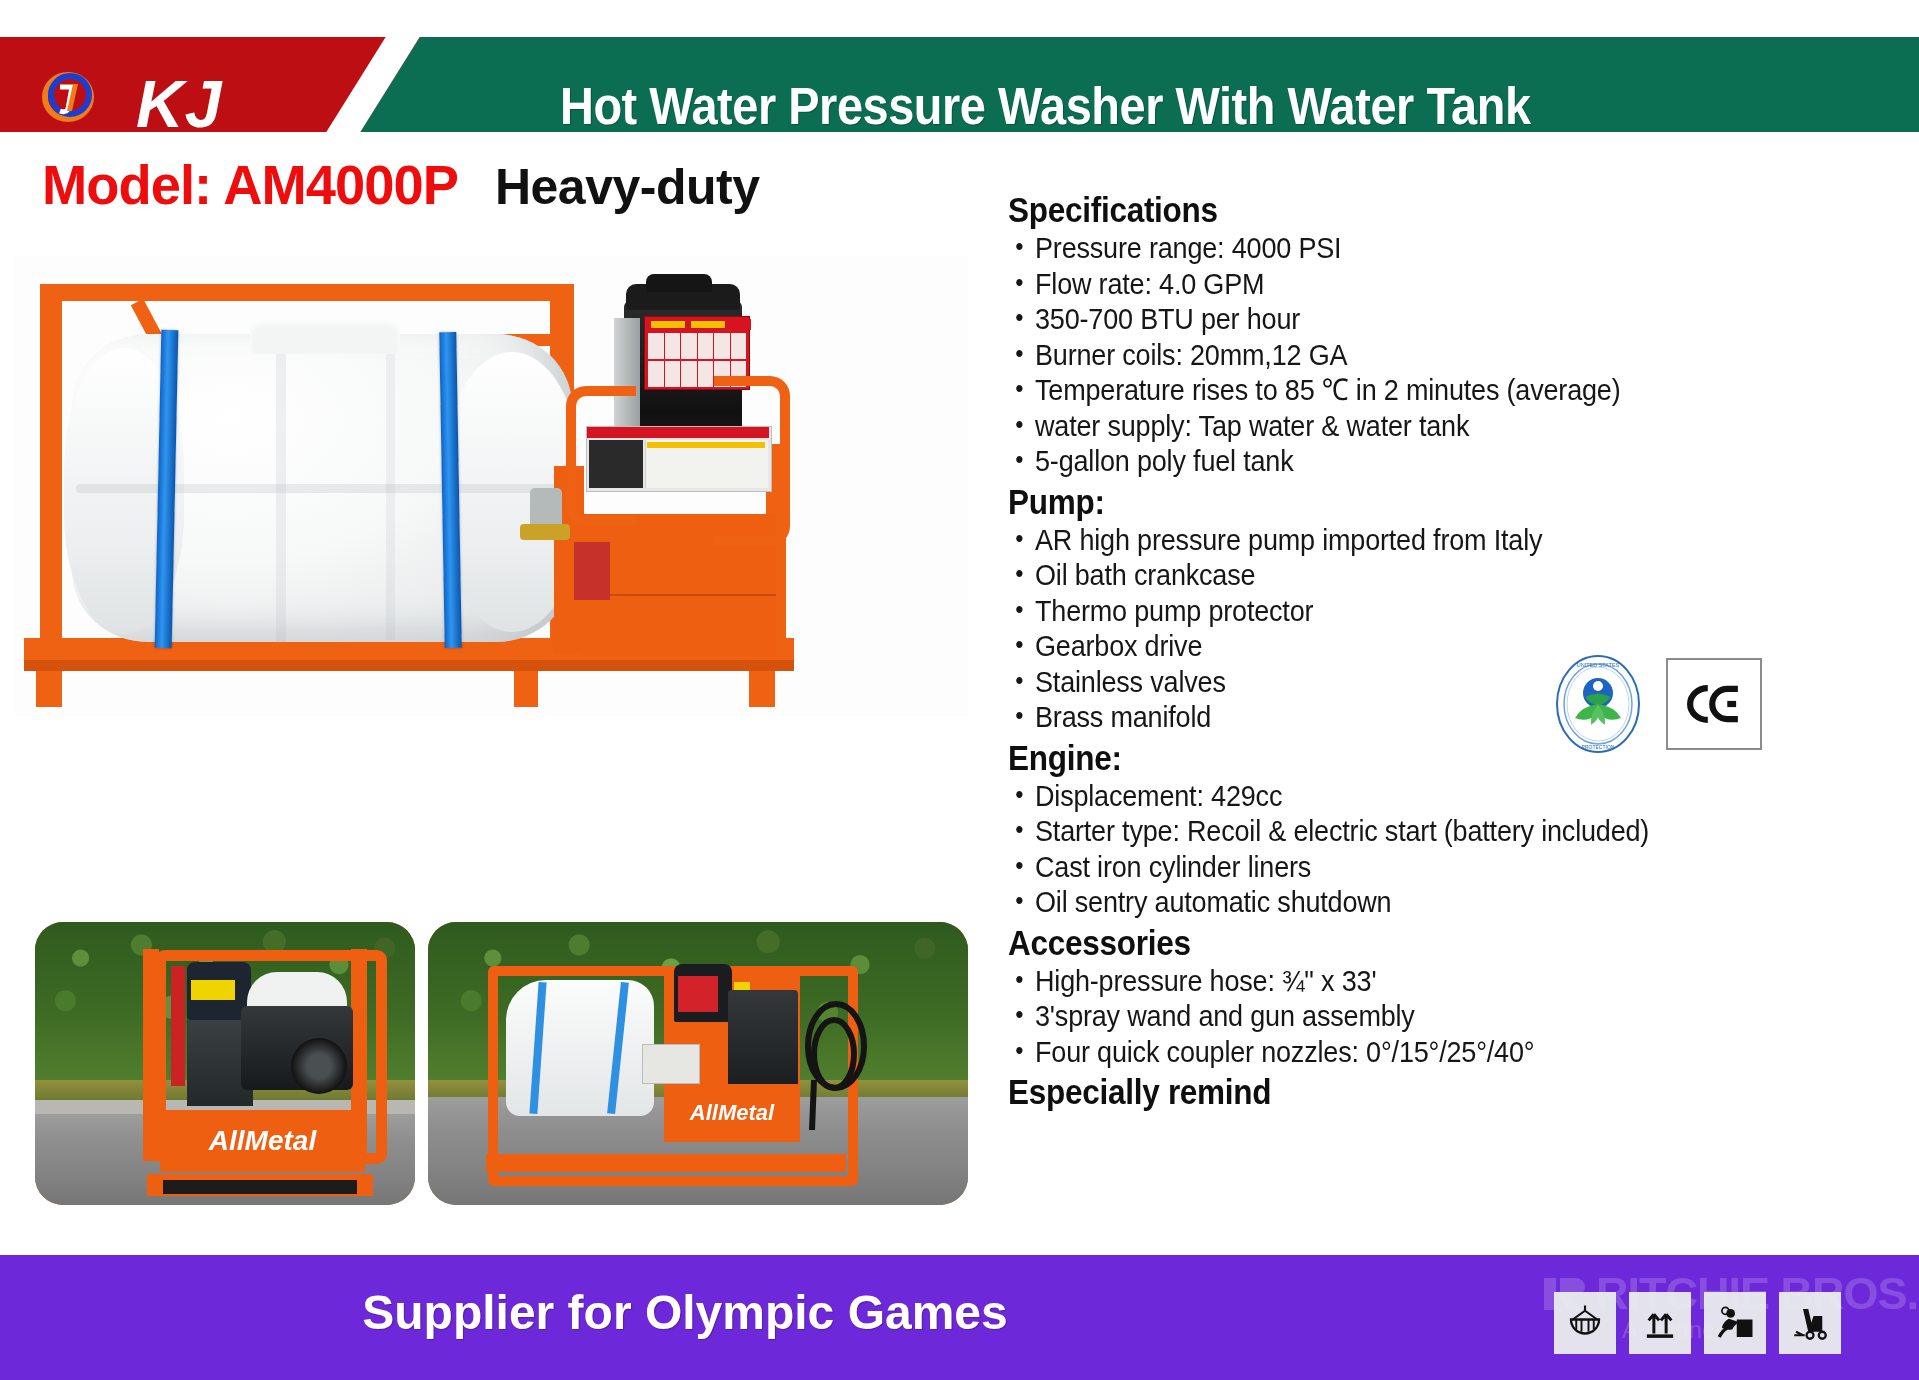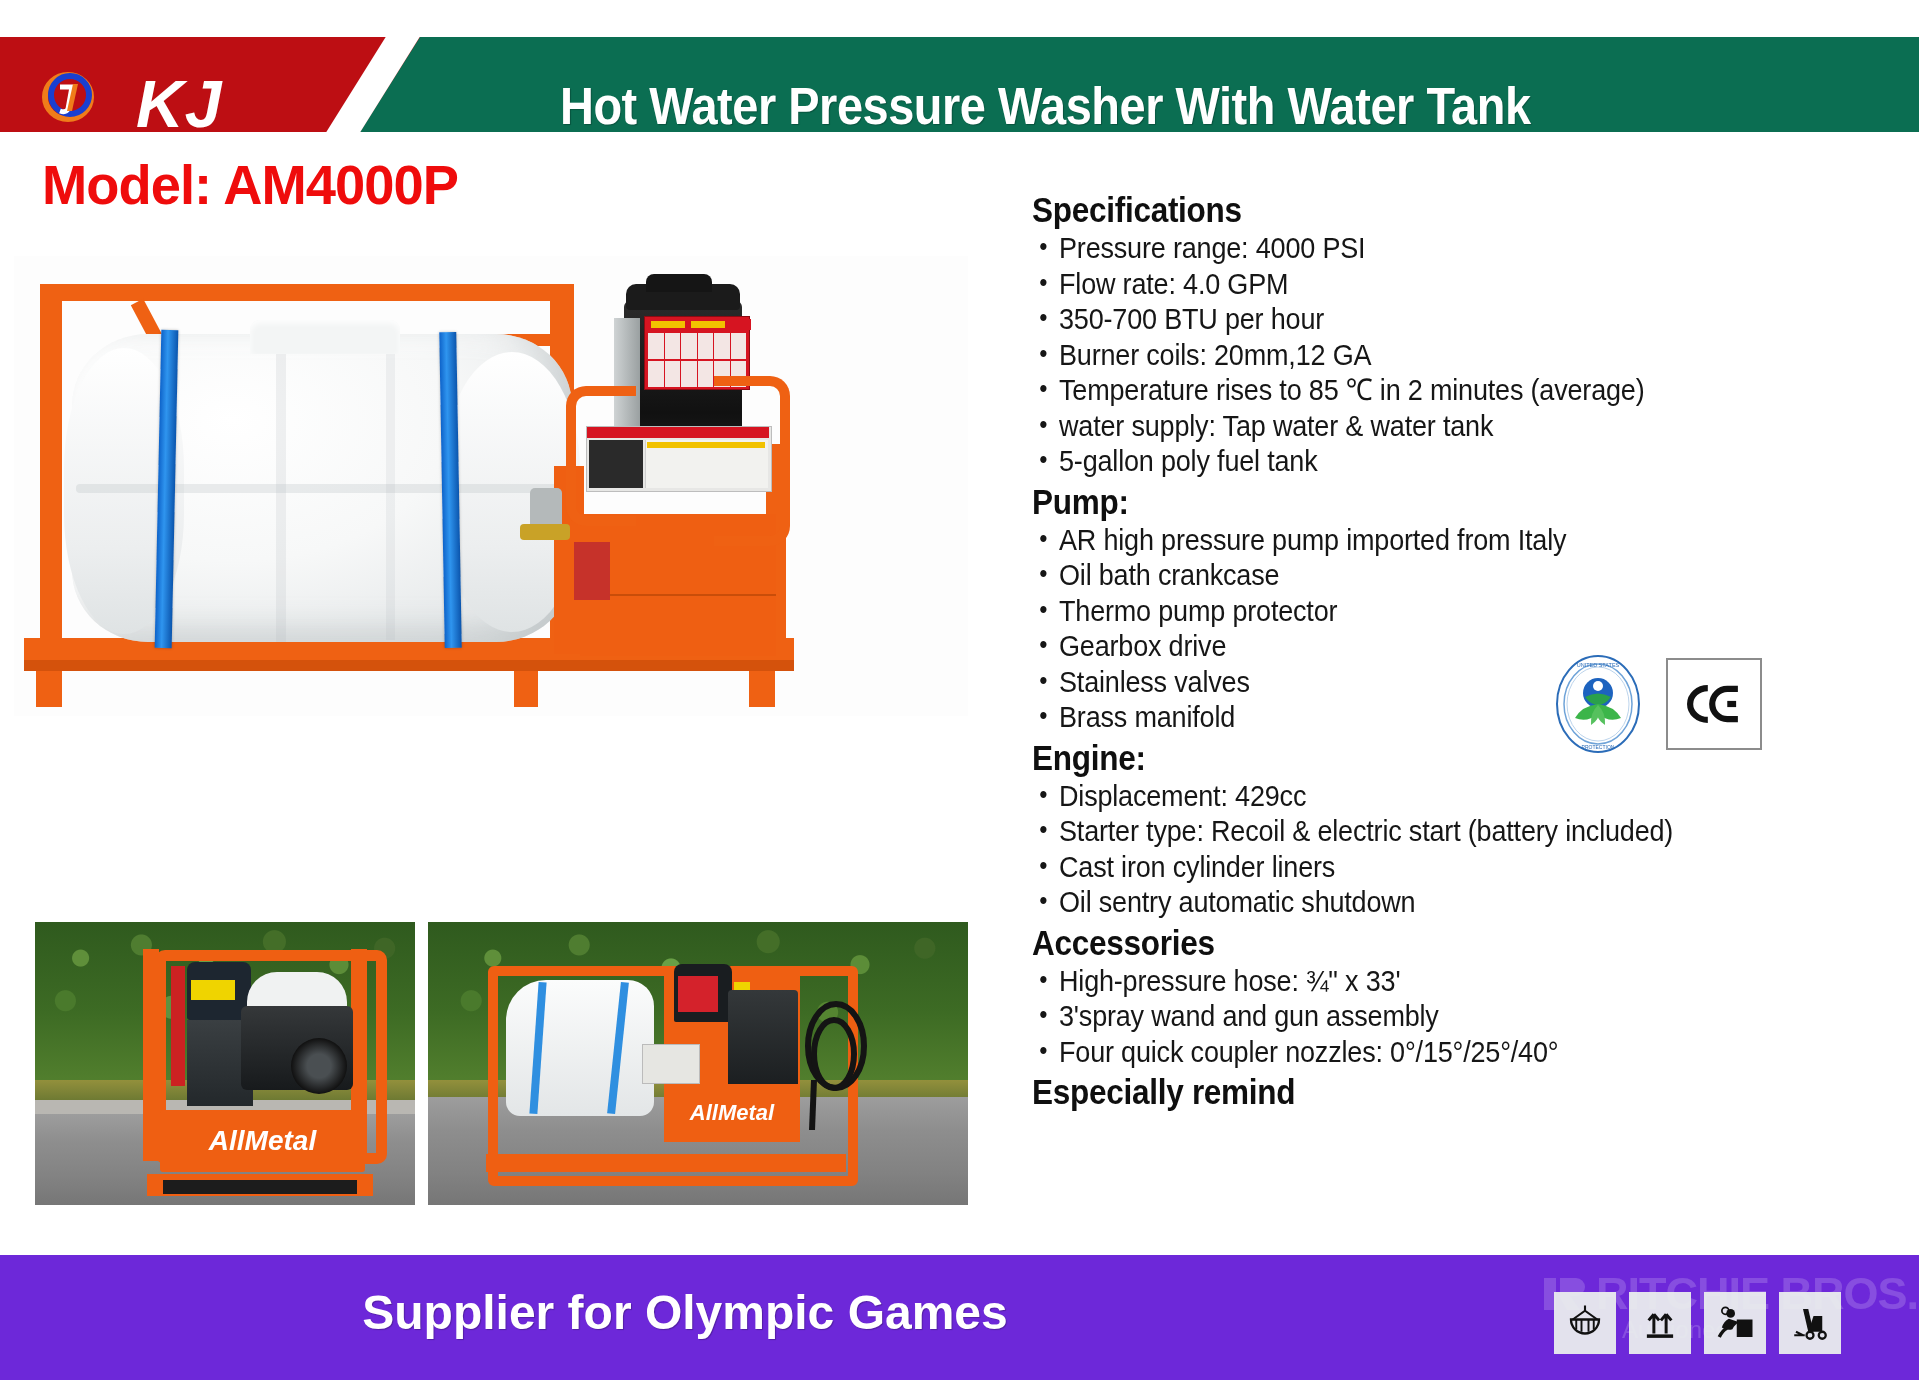--- a/index.html
+++ b/index.html
@@ -60,21 +60,21 @@
   .lbl-red{position:absolute;background:#d61421;border:1px solid #8d0a12;}
   .lbl-grid{position:absolute;display:grid;grid-template-columns:repeat(6,1fr);gap:1px;}
   .lbl-cell{background:#f3e6e4;}
   .lbl-warnstrip{position:absolute;background:#d61421;display:flex;gap:6px;align-items:center;padding-left:4px;}
   .lbl-wtag{background:#f2c200;height:7px;width:34px;}
   .lbl-info{position:absolute;background:#e7e7e5;border:1px solid #bdbdbd;}
   .lbl-info-top{position:absolute;background:#d61421;}
   .handle{position:absolute;border:10px solid #ef6113;border-radius:16px;background:transparent;}
 
   
-  .photo-sub{position:absolute;overflow:hidden;background:#a16207;}
+  .photo-sub{position:absolute;overflow:hidden;background:#a16207;border-radius:28px;}
   .sub1{left:35px;top:922px;width:380px;height:283px;}
   .sub2{left:428px;top:922px;width:540px;height:283px;}
   .hedge{position:absolute;left:0;top:0;width:100%;height:58%;
          background:
            radial-gradient(circle at 12% 22%,#5f8f3a 0 8px,transparent 9px),
            radial-gradient(circle at 28% 14%,#4f7d30 0 10px,transparent 11px),
            radial-gradient(circle at 45% 28%,#69a046 0 9px,transparent 10px),
            radial-gradient(circle at 63% 12%,#446e28 0 11px,transparent 12px),
            radial-gradient(circle at 80% 26%,#5c8d38 0 9px,transparent 10px),
            radial-gradient(circle at 92% 16%,#3f6626 0 10px,transparent 11px),
@@ -82,21 +82,21 @@
            radial-gradient(circle at 36% 52%,#5f9240 0 11px,transparent 12px),
            radial-gradient(circle at 58% 46%,#39611f 0 9px,transparent 10px),
            radial-gradient(circle at 74% 55%,#558531 0 10px,transparent 11px),
            linear-gradient(180deg,#2f5a1e 0%,#3d6b24 55%,#53802e 100%);}
   .grassline{position:absolute;left:0;width:100%;height:7%;background:linear-gradient(180deg,#93903c,#6e7a33);}
   .asphalt{position:absolute;left:0;width:100%;
            background:linear-gradient(180deg,#9d9d9d 0%,#8e8e8e 30%,#828282 70%,#767676 100%);}
   .curb{position:absolute;left:0;width:100%;height:5%;background:#b9b7b2;}
 
   
-  .spec{position:absolute;left:1032px;top:190px;width:860px;
+  .spec{position:absolute;left:1008px;top:190px;width:860px;
         font-family:"Liberation Sans", sans-serif;color:#0f0f0f;}
   .spec-h{font-size:35px;font-weight:bold;line-height:40px;margin:0;
           transform:scaleX(.90);transform-origin:left;letter-spacing:-0.3px;}
   .spec-h.gap{margin-top:3px;}
   .spec ul{list-style:none;margin:0 0 0 0;padding:0;}
   .spec li{font-size:30px;line-height:35.5px;color:#161616;
            transform:scaleX(.90);transform-origin:left;letter-spacing:-0.2px;
            padding-left:30px;position:relative;white-space:nowrap;}
   .spec li.wrap{white-space:normal;width:840px;}
   .spec li:before{content:"\2022";position:absolute;left:8px;top:-1px;font-size:26px;}
@@ -141,20 +141,21 @@
       <path d="M18 16 L30 16 L26 38 Q24 42 18 40" fill="none" stroke="#ffffff" stroke-width="5"></path>
       <path d="M31 13 L36 13 L30 40 L25 40 Z" fill="#f07c1a"></path>
     </svg>
 
     <div class="kj-text">KJ</div>
     <div class="hdr-title">Hot Water Pressure Washer With  Water Tank</div>
   </div>
 
   <div class="model-row">
     <div class="model-text">Model: AM4000P</div>
+    <div class="duty-text">Heavy-duty</div>
   </div>
 
   <div class="photo-main">
 
     <div class="fr" style="left:10px;top:382px;width:770px;height:22px;"></div>
     <div class="fr-d" style="left:10px;top:404px;width:770px;height:11px;"></div>
     <div class="fr" style="left:22px;top:415px;width:26px;height:36px;"></div>
     <div class="fr" style="left:500px;top:415px;width:24px;height:36px;"></div>
     <div class="fr" style="left:735px;top:415px;width:26px;height:36px;"></div>
 

